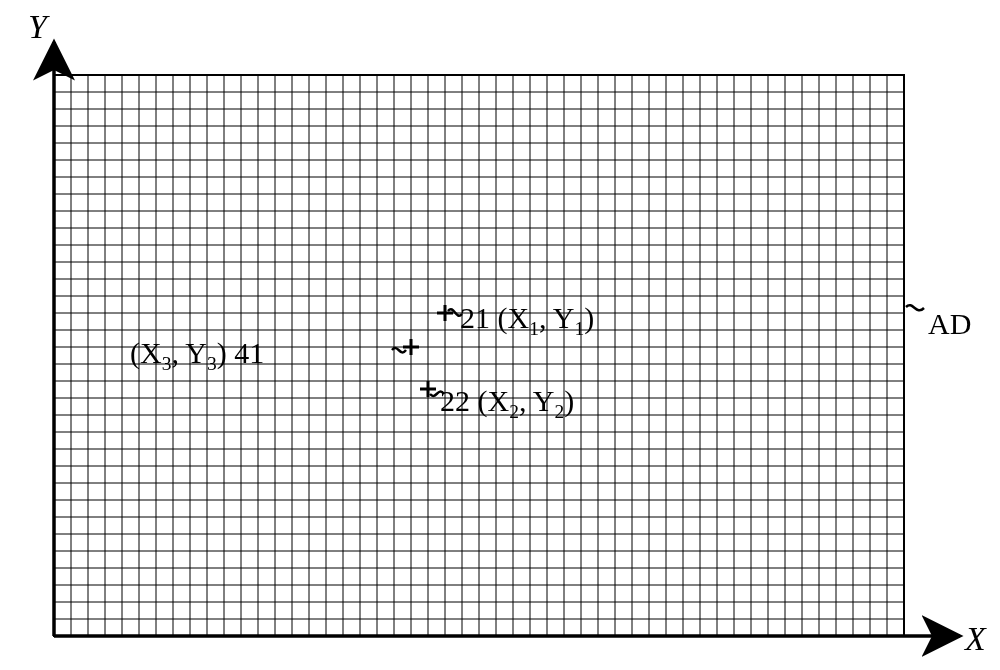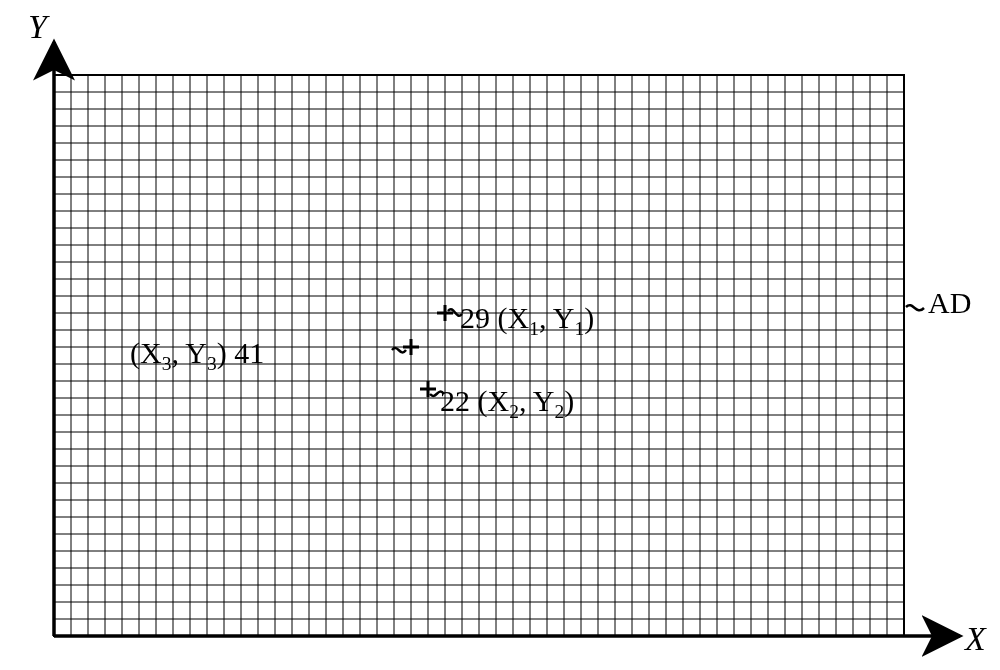--- a/index.html
+++ b/index.html
@@ -41,24 +41,24 @@
 </style>
 </head>
 <body>
 
 <div class="canvas">
 
   <div class="axis-label" style="left:28px; top:8px;">Y</div>
 
   <div class="axis-label" style="left:965px; top:620px;">X</div>
 
-  <div class="panel-label" style="left:928px; top:286px;">AD</div>
+  <div class="panel-label" style="left:928px; top:307px;">AD</div>
 
   <div class="panel-label" style="left:460px; top:301px;">
-    <span>29 (X</span><span class="sub">1</span><span>, Y</span><span class="sub">1</span><span>)</span>
+    <span>21 (X</span><span class="sub">1</span><span>, Y</span><span class="sub">1</span><span>)</span>
   </div>
 
   <div class="panel-label" style="left:130px; top:336px;">
     <span>(X</span><span class="sub">3</span><span>, Y</span><span class="sub">3</span><span>) 41</span>
   </div>
 
   <div class="panel-label" style="left:440px; top:384px;">
     <span>22 (X</span><span class="sub">2</span><span>, Y</span><span class="sub">2</span><span>)</span>
   </div>
 

